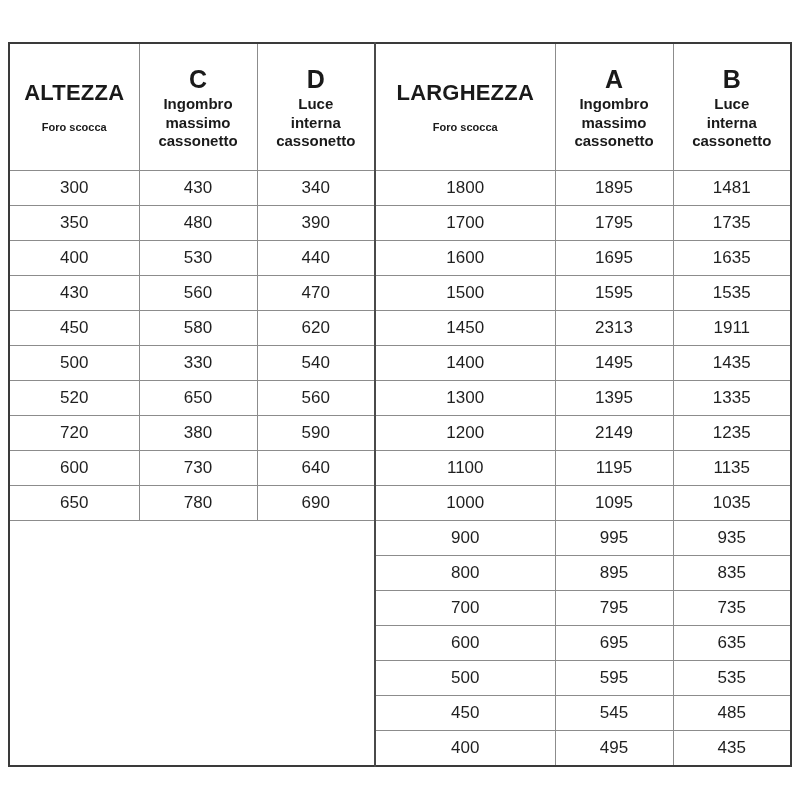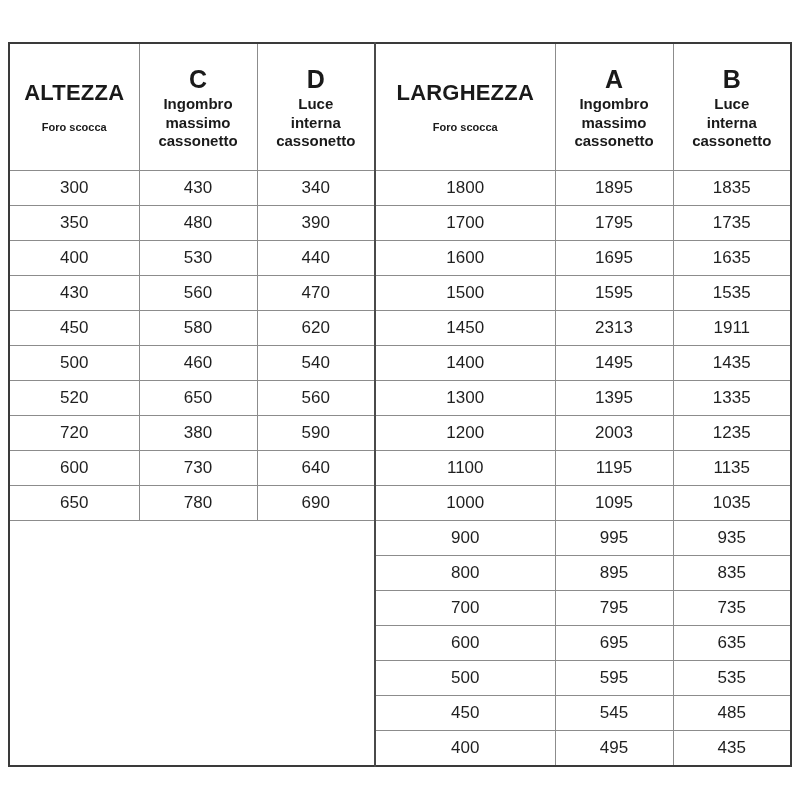--- a/index.html
+++ b/index.html
@@ -162,21 +162,21 @@
               <span>cassonetto</span>
             </div>
           </th>
         </tr>
         <tr>
           <td class="data">300</td>
           <td class="data">430</td>
           <td class="data sep-left">340</td>
           <td class="data sep-right">1800</td>
           <td class="data">1895</td>
-          <td class="data">1835</td>
+          <td class="data">1481</td>
         </tr>
         <tr>
           <td class="data">350</td>
           <td class="data">480</td>
           <td class="data sep-left">390</td>
           <td class="data sep-right">1700</td>
           <td class="data">1795</td>
           <td class="data">1735</td>
         </tr>
         <tr>
@@ -198,40 +198,40 @@
         <tr>
           <td class="data">450</td>
           <td class="data">580</td>
           <td class="data sep-left">620</td>
           <td class="data sep-right">1450</td>
           <td class="data">2313</td>
           <td class="data">1911</td>
         </tr>
         <tr>
           <td class="data">500</td>
-          <td class="data">460</td>
+          <td class="data">330</td>
           <td class="data sep-left">540</td>
           <td class="data sep-right">1400</td>
           <td class="data">1495</td>
           <td class="data">1435</td>
         </tr>
         <tr>
           <td class="data">520</td>
           <td class="data">650</td>
           <td class="data sep-left">560</td>
           <td class="data sep-right">1300</td>
           <td class="data">1395</td>
           <td class="data">1335</td>
         </tr>
         <tr>
           <td class="data">720</td>
           <td class="data">380</td>
           <td class="data sep-left">590</td>
           <td class="data sep-right">1200</td>
-          <td class="data">2003</td>
+          <td class="data">2149</td>
           <td class="data">1235</td>
         </tr>
         <tr>
           <td class="data">600</td>
           <td class="data">730</td>
           <td class="data sep-left">640</td>
           <td class="data sep-right">1100</td>
           <td class="data">1195</td>
           <td class="data">1135</td>
         </tr>

